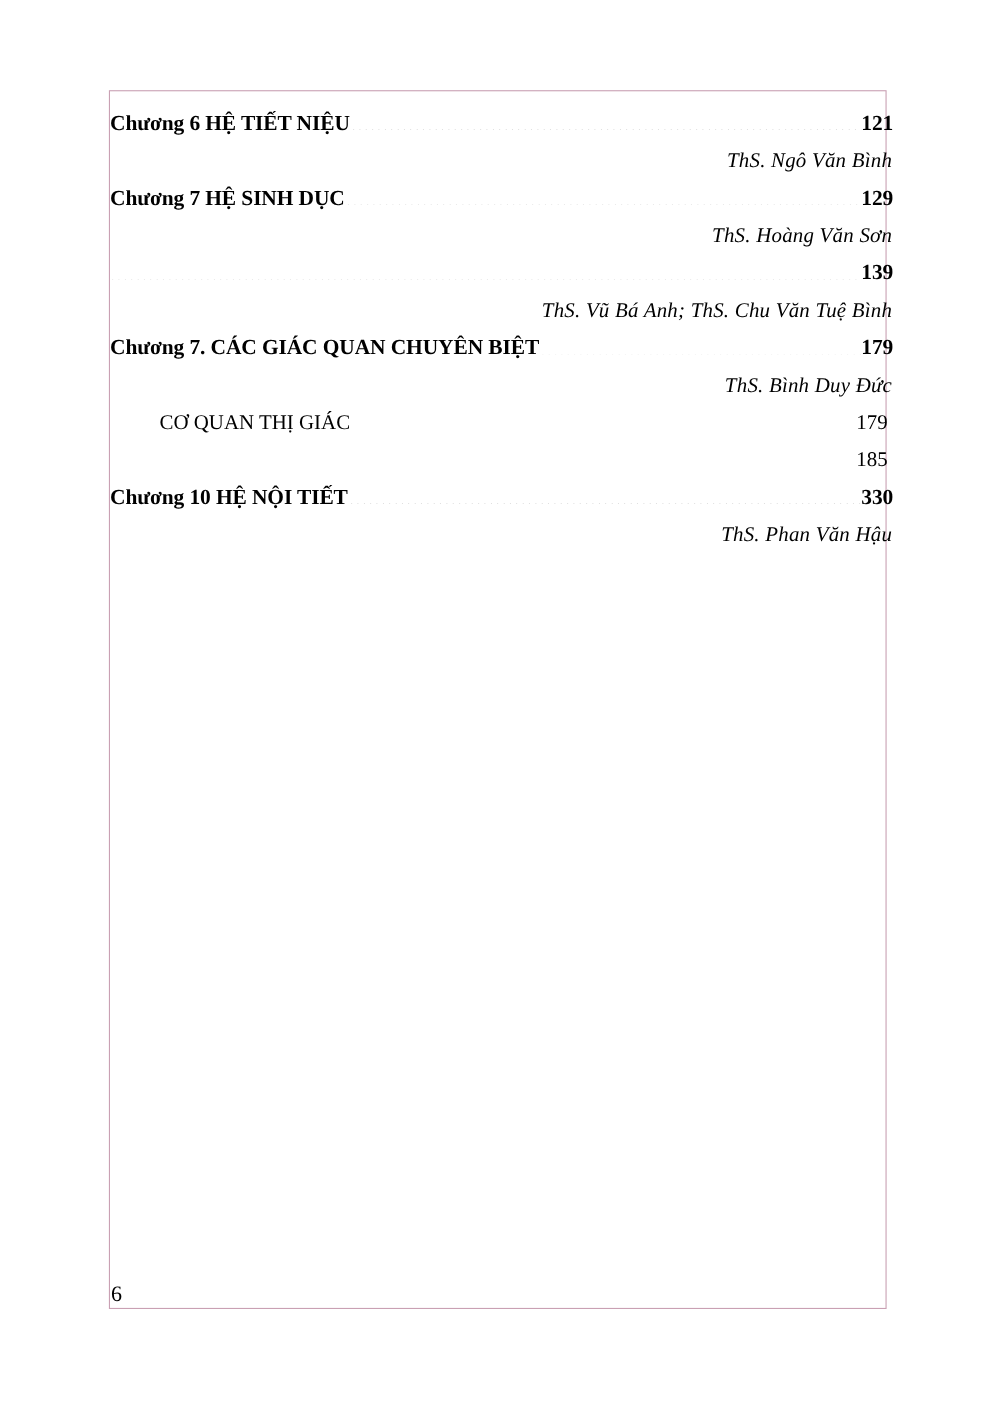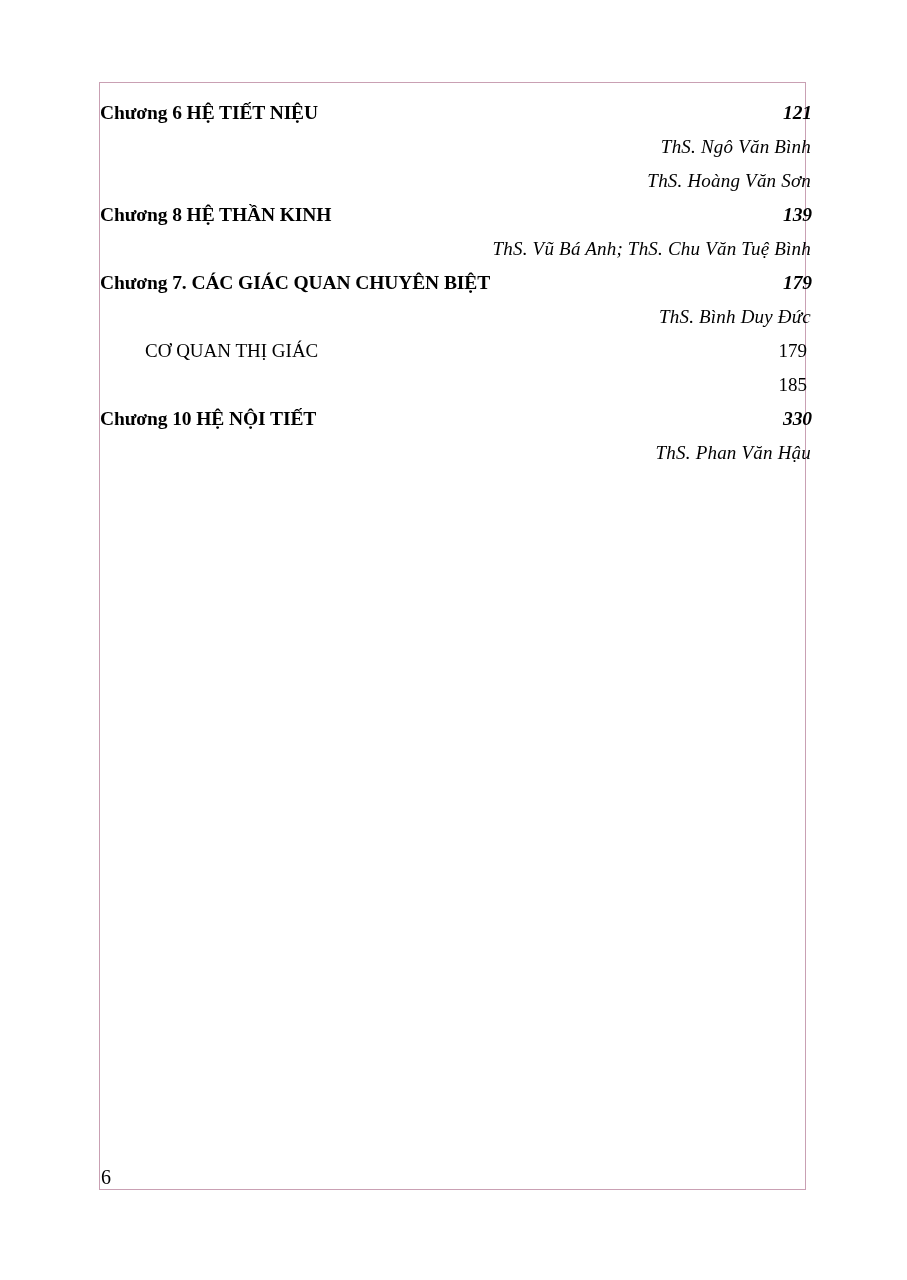--- a/index.html
+++ b/index.html
@@ -75,21 +75,20 @@
     left: 0;
     top: 0;
     letter-spacing: 0.9px;
     font-weight: bold;
     font-size: 19.5px;
     white-space: nowrap;
   }
   .entry .pageno {
     flex: 0 0 auto;
     padding-left: 0px;
-    font-style: italic;
   }
 
   
   .subentry {
     display: flex;
     align-items: center;
     font-weight: normal;
     font-size: 19px;
     line-height: 34px;
     white-space: nowrap;
@@ -153,23 +152,27 @@
 
   <div class="page-border"></div>
 
   <div class="toc" id="toc-root">
       <div class="entry">
         <span class="title">Chương 6  HỆ TIẾT NIỆU</span>
         <span class="leader"></span>
         <span class="pageno">121</span>
       </div>
       <div class="author">ThS. Ngô Văn Bình</div>
+      <div class="entry">
+        <span class="title">Chương 7  HỆ SINH DỤC</span>
+        <span class="leader"></span>
+        <span class="pageno">129</span>
+      </div>
       <div class="author">ThS. Hoàng Văn Sơn</div>
       <div class="entry">
-        <span class="title">Chương 8  HỆ THẦN KINH</span>
         <span class="leader"></span>
         <span class="pageno">139</span>
       </div>
       <div class="author">ThS. Vũ Bá Anh; ThS. Chu Văn Tuệ Bình</div>
       <div class="entry">
         <span class="title">Chương 7. CÁC GIÁC QUAN CHUYÊN BIỆT</span>
         <span class="leader"></span>
         <span class="pageno">179</span>
       </div>
       <div class="author">ThS. Bình Duy Đức</div>

